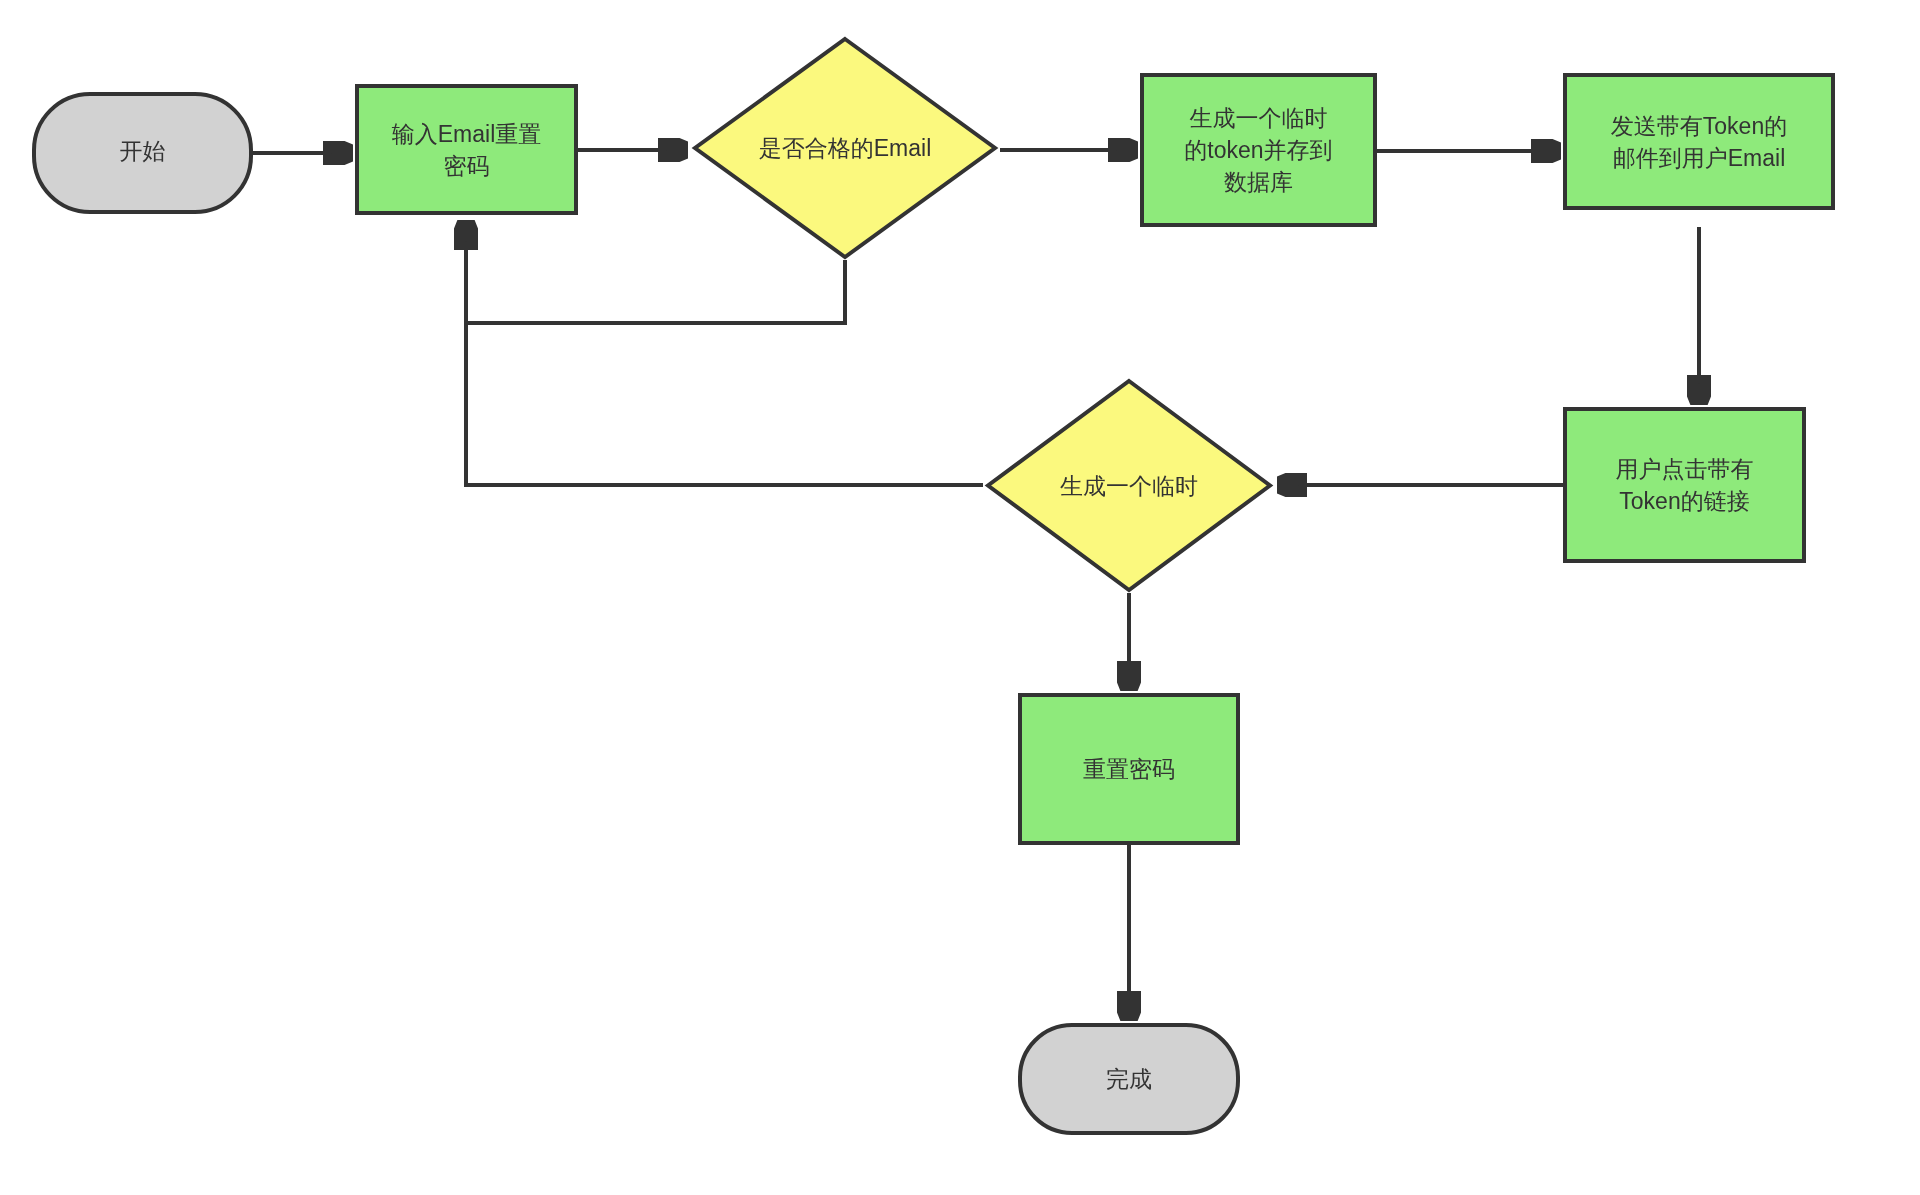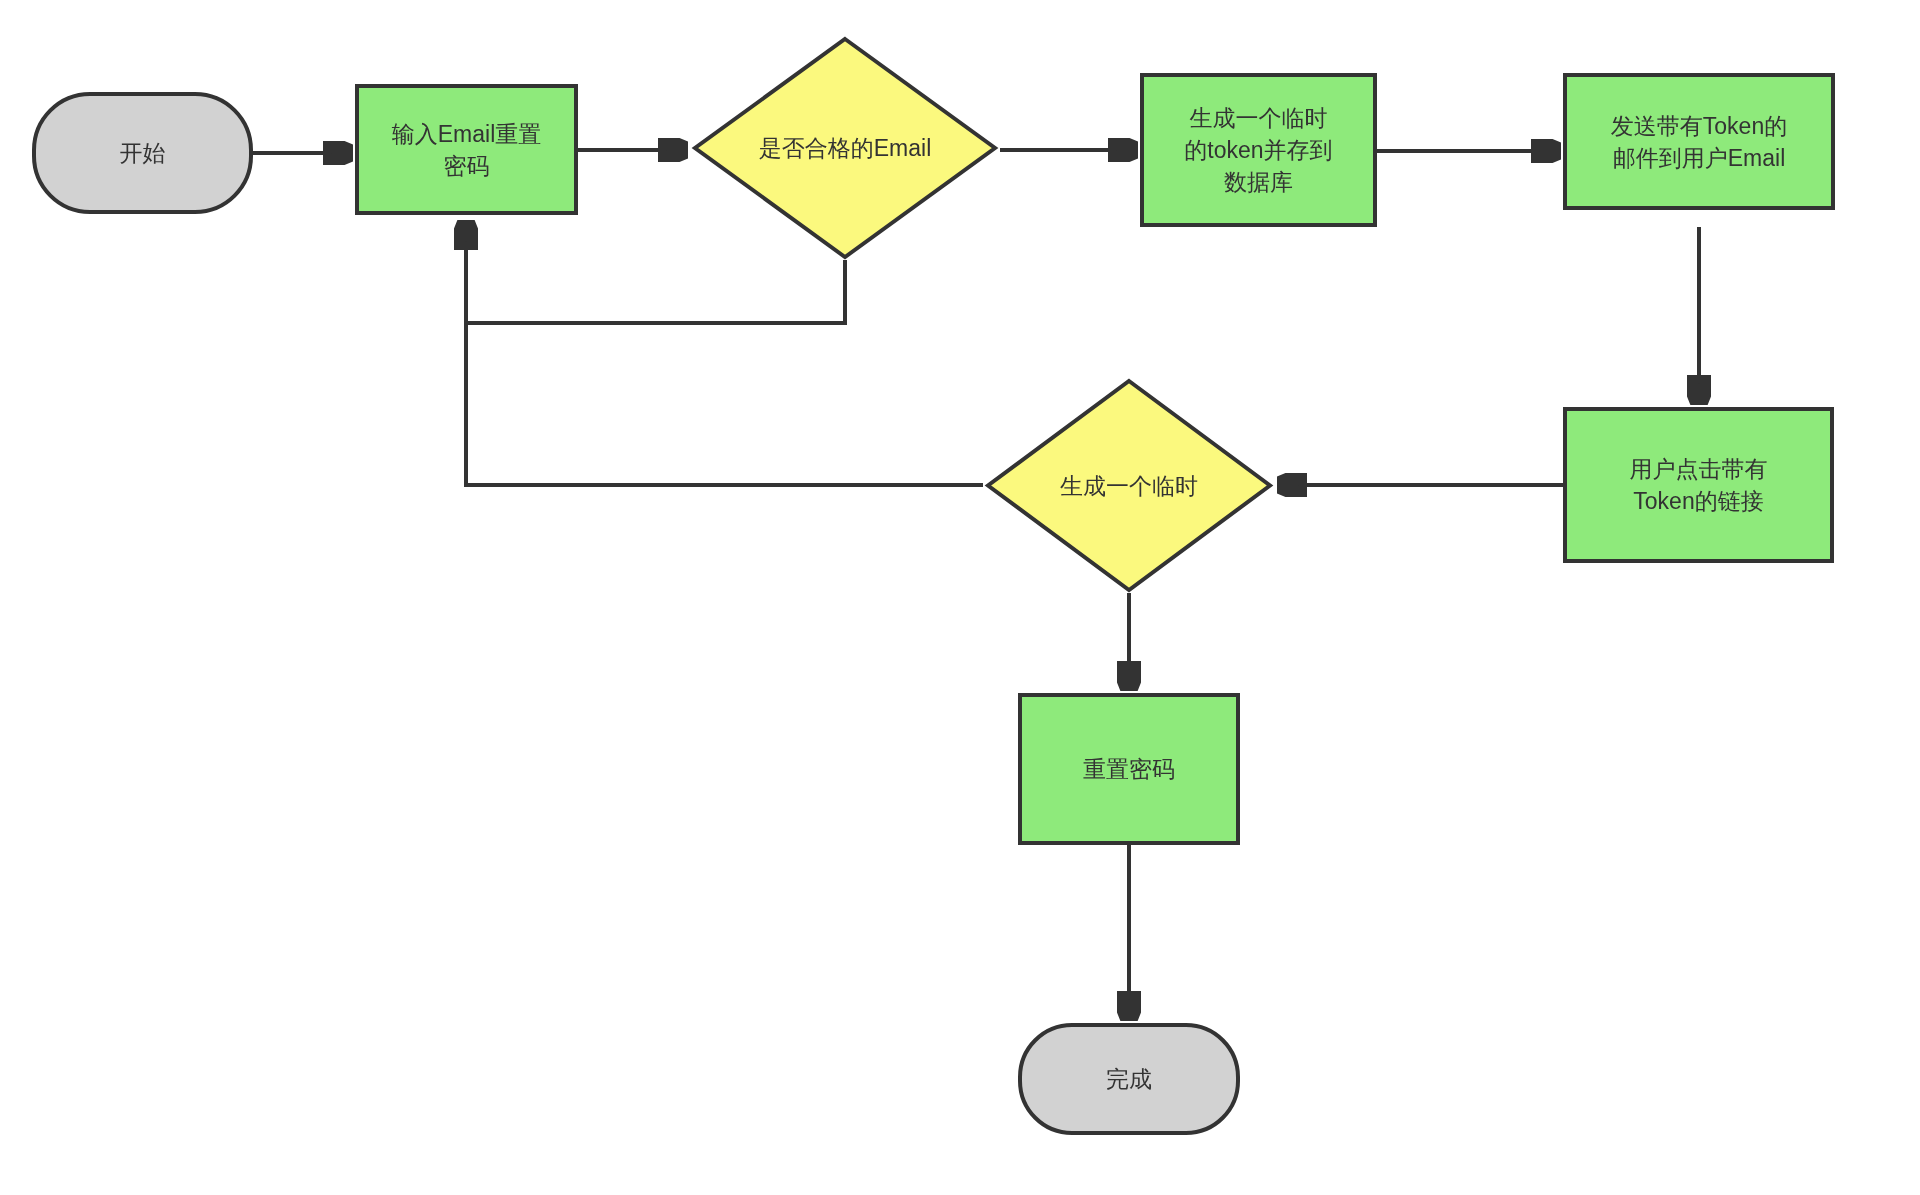--- a/index.html
+++ b/index.html
@@ -76,21 +76,21 @@
     <path d="M1000 150 H1136" marker-end="url(#arrow)"></path>
     <path d="M1377 151 H1559" marker-end="url(#arrow)"></path>
     <path d="M1699 227 V403" marker-end="url(#arrow)"></path>
     <path d="M1563 485 H1279" marker-end="url(#arrow)"></path>
     <path d="M1129 593 V689" marker-end="url(#arrow)"></path>
     <path d="M1129 845 V1019" marker-end="url(#arrow)"></path>
     <path d="M845 260 V323 H466 V222" marker-end="url(#arrow)"></path>
     <path d="M983 485 H466 V321"></path>
   </svg>
 
-  <div class="node terminator" style="left:32px; top:92px; width:221px; height:122px; border-radius:58px;">
+  <div class="node terminator" style="left:32px; top:92px; width:221px; height:122px; border-radius:58px;font-family:Liberation Mono, monospace;">
     <div class="label">开始</div>
   </div>
 
   <div class="node process" style="left:355px; top:84px; width:223px; height:131px;">
     <div class="label">输入Email重置
 密码</div>
   </div>
 
   <div class="node decision" style="left:690px; top:36px; width:310px; height:224px;">
     <svg class="diamond" viewBox="0 0 310 224">
@@ -103,21 +103,21 @@
     <div class="label">生成一个临时
 的token并存到
 数据库</div>
   </div>
 
   <div class="node process" style="left:1563px; top:73px; width:272px; height:137px;">
     <div class="label">发送带有Token的
 邮件到用户Email</div>
   </div>
 
-  <div class="node process" style="left:1563px; top:407px; width:271px; height:156px;">
+  <div class="node process" style="left:1563px; top:407px; width:243px; height:156px;">
     <div class="label">用户点击带有
 Token的链接</div>
   </div>
 
   <div class="node decision" style="left:983px; top:378px; width:292px; height:215px;">
     <svg class="diamond" viewBox="0 0 292 215">
       <polygon class="diamond-poly" points="146,3 287,107.5 146,212 5,107.5" fill="#FBF97E"></polygon>
     </svg>
     <div class="label">生成一个临时</div>
   </div>

